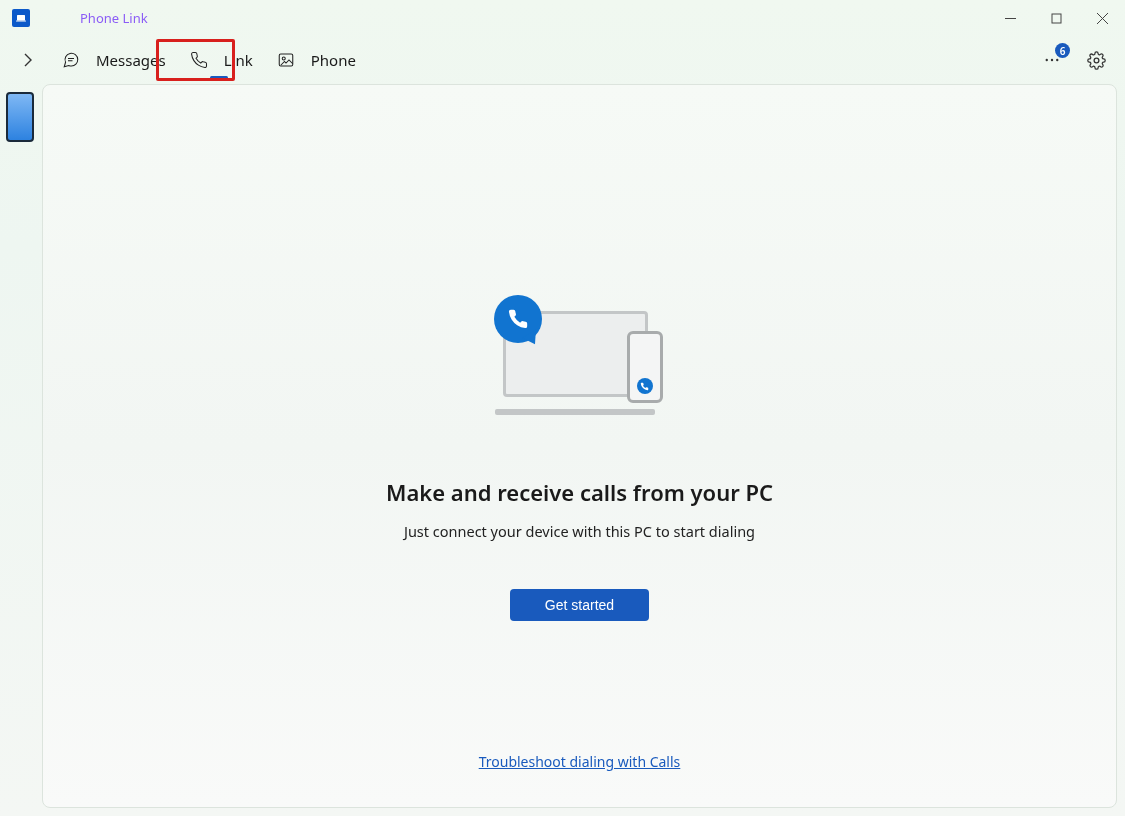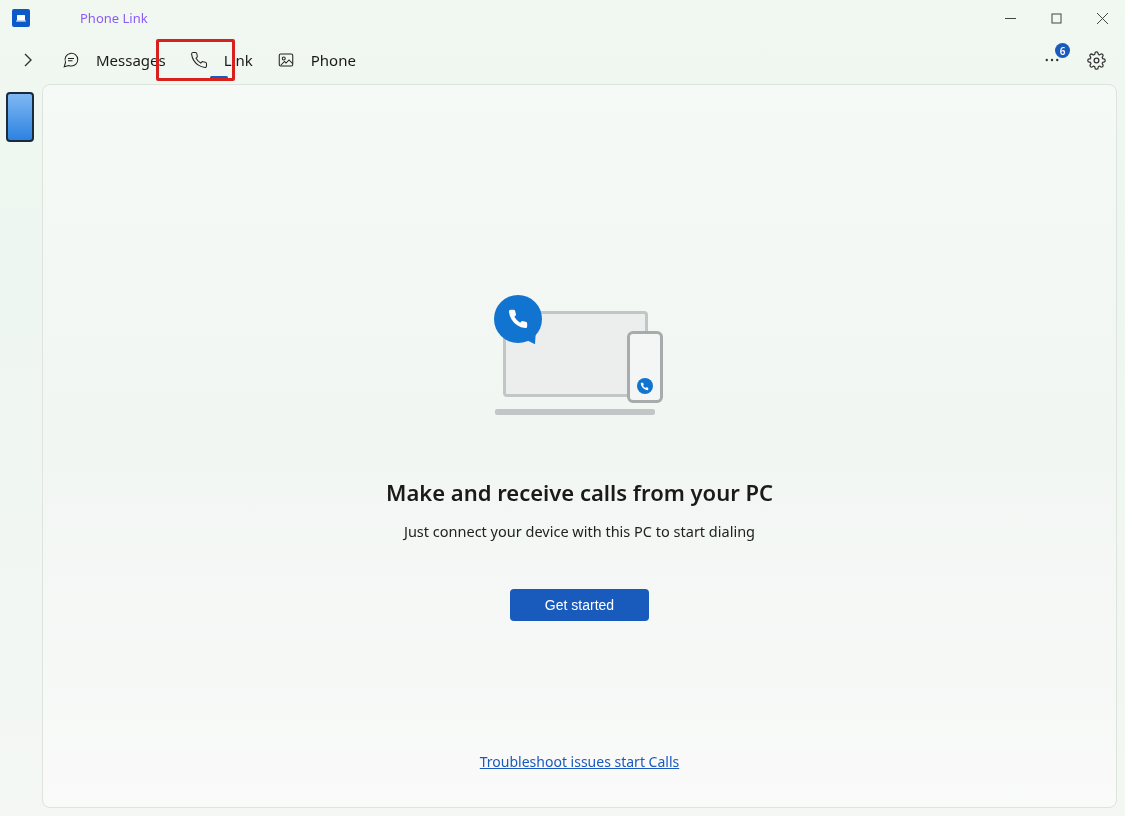--- a/index.html
+++ b/index.html
@@ -319,16 +319,16 @@
               <path d="M22 16.92v3a2 2 0 0 1-2.18 2 19.79 19.79 0 0 1-8.63-3.07 19.5 19.5 0 0 1-6-6A19.79 19.79 0 0 1 2.12 4.18 2 2 0 0 1 4.11 2h3a2 2 0 0 1 2 1.72c.12.89.31 1.76.57 2.61a2 2 0 0 1-.45 2.11L8 9.67a16 16 0 0 0 6.33 6.33l1.23-1.23a2 2 0 0 1 2.11-.45c.85.26 1.72.45 2.61.57A2 2 0 0 1 22 16.92z"></path>
             </svg>
         </div>
       </div>
 
       <div class="hero-title">Make and receive calls from your PC</div>
       <div class="hero-sub">Just connect your device with this PC to start dialing</div>
       <button class="primary-btn">Get started</button>
     </div>
 
-    <a class="troubleshoot">Troubleshoot issues start Calls</a>
+    <a class="troubleshoot">Troubleshoot dialing with Calls</a>
 
   </div>
 </div>
 
 </body></html>

